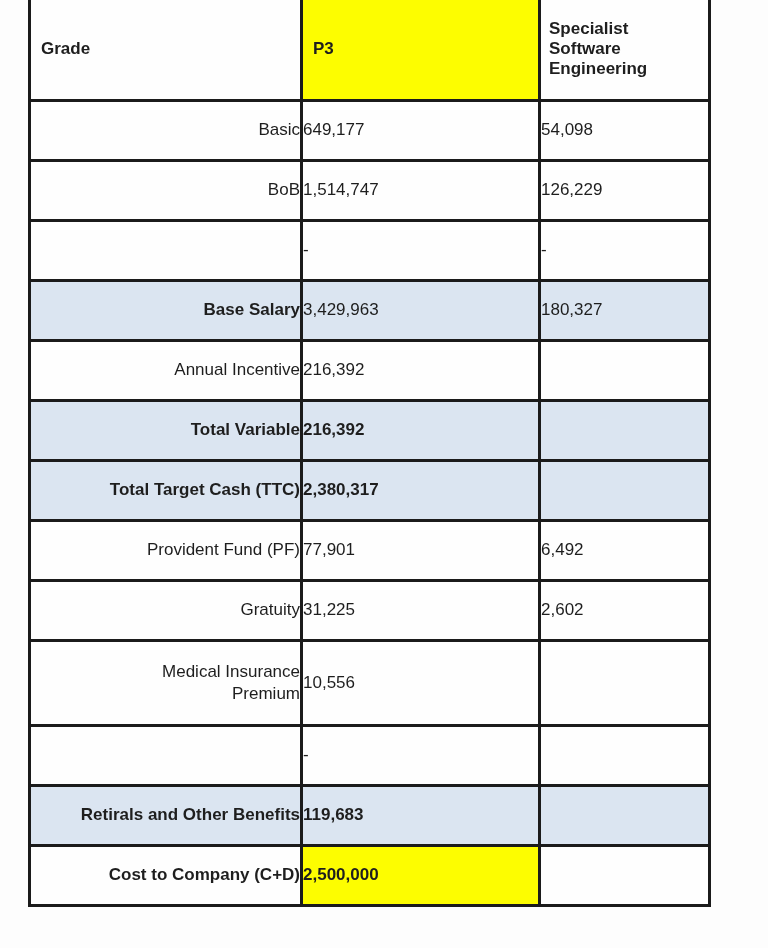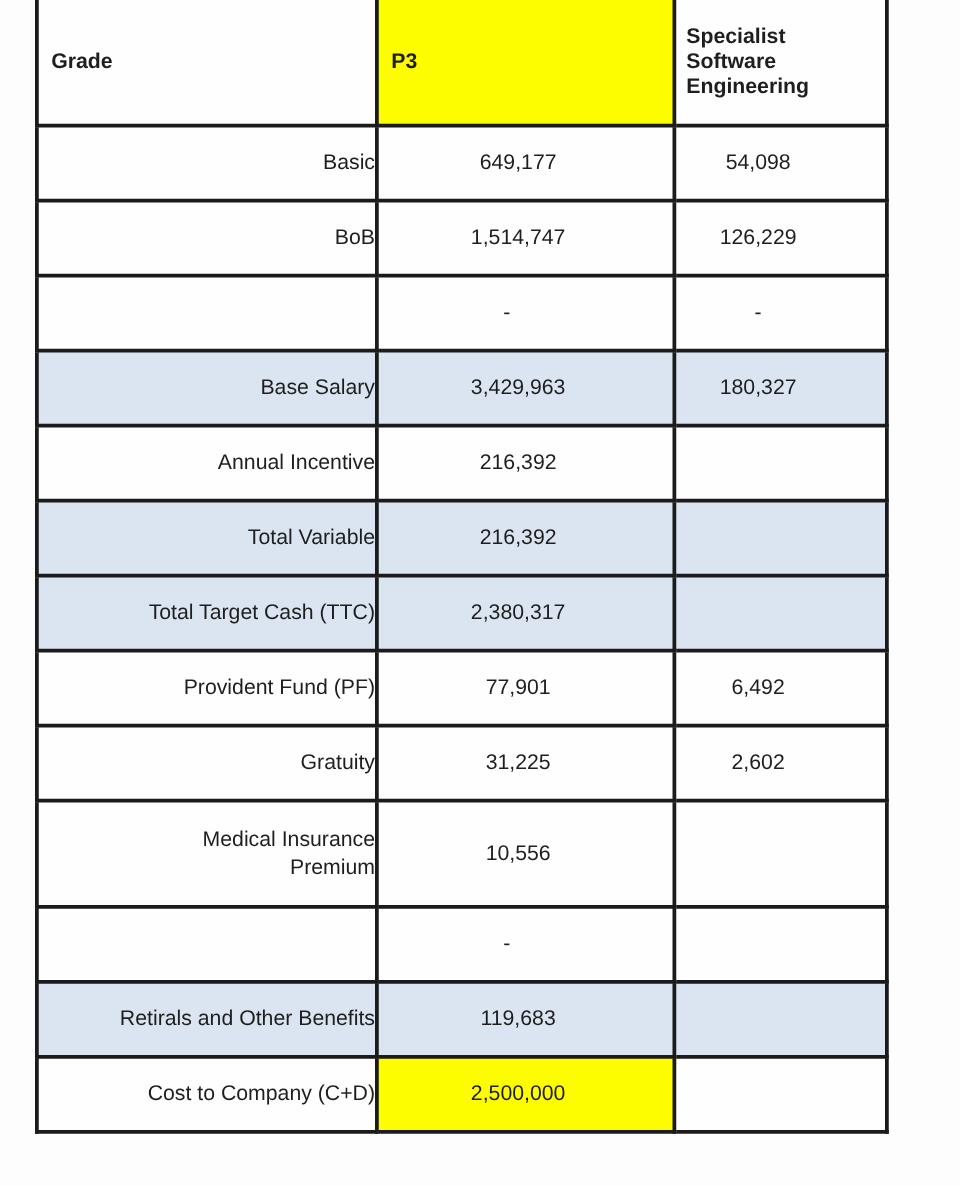--- a/index.html
+++ b/index.html
@@ -47,26 +47,26 @@
     height: 100px;
     text-align: left;
     font-weight: bold;
     padding-left: 10px;
     line-height: 1.2;
   }
   thead th.hdr-specialist { padding-left: 8px; padding-right: 6px; }
 
   td { height: 60px; }
   td.cell-label { text-align: right; padding-left: 10px; line-height: 1.25; }
-  td.num { text-align: center; padding-right: 12px; font-variant-numeric: tabular-nums; }
+  td.num { text-align: left; padding-right: 12px; font-variant-numeric: tabular-nums; }
   td.cell-specialist { padding-right: 36px; }
   td.cell-p3.dash { padding-right: 30px; }
   td.cell-specialist.dash { padding-right: 36px; }
 
-  .bold { font-weight: normal; }
+  .bold { font-weight: bold; }
   tr.subtotal td { background: #dbe5f1; }
   .yellow-bg { background: #fdfd00 !important; }
   tr[data-row="9"] td { height: 85px; }
   tr[data-row="9"] td.cell-label span { display: inline-block; max-width: 190px; }
 </style>
 </head>
 <body>
 
 <div class="sheet">
   <div class="artifact"><i></i><i></i></div>

